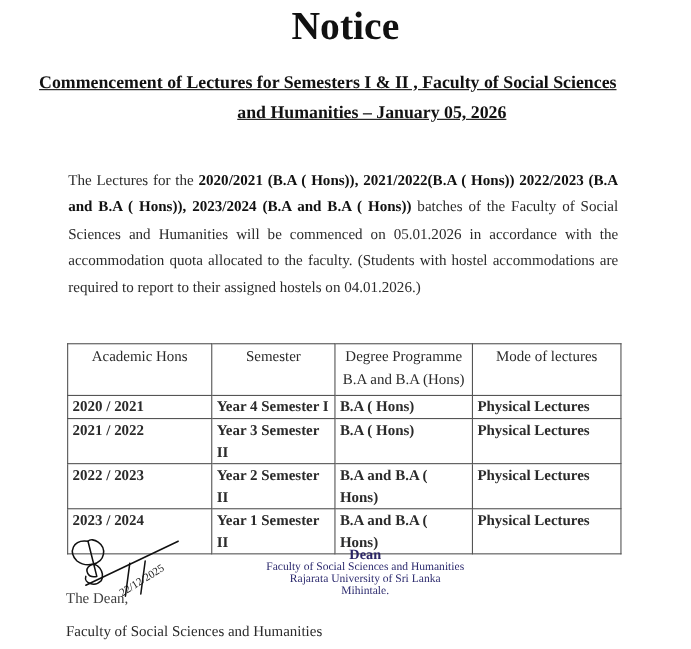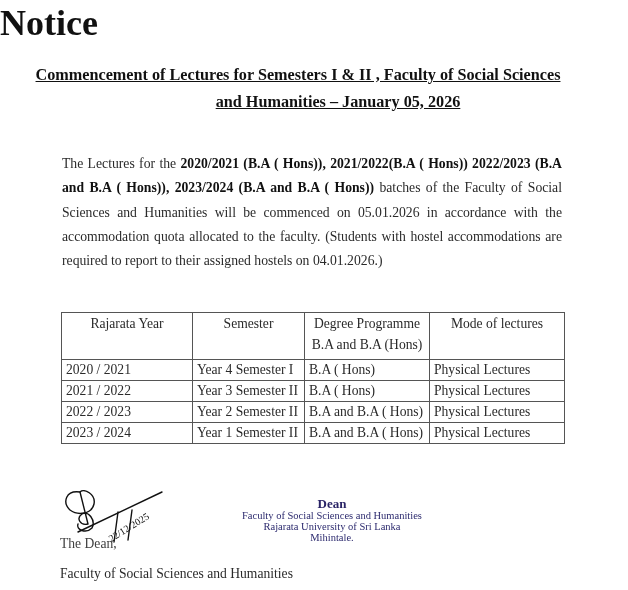--- a/index.html
+++ b/index.html
@@ -1,48 +1,48 @@
 <!DOCTYPE html>
 <html><head>
 <meta charset="utf-8">
 <style>
   html, body { margin:0; padding:0; background:#ffffff; }
   body { width:628px; height:590px; position:relative; overflow:hidden;
          font-family:"Liberation Serif", "DejaVu Serif", serif; color:#1a1a1a; }
   .abs { position:absolute; }
-  #title { left:0; width:628px; top:2px; text-align:left; font-weight:bold; font-size:36px; letter-spacing:0px; color:#111; }
+  #title { left:0; width:628px; top:2px; text-align:center; font-weight:bold; font-size:36px; letter-spacing:0px; color:#111; }
   .subtitle { left:0; width:596px; text-align:center; font-weight:bold; font-size:16.2px; text-decoration:underline; color:#111; }
   #sub1 { top:66px; }
   #sub2 { top:93px;margin-left:40px; }
   #para { left:62px; width:500px; top:152px; font-size:13.7px; line-height:24.3px; text-align:justify; color:#2a2a2a; }
   #para b { color:#111; }
   table { position:absolute; left:61px; top:312px; border-collapse:collapse; font-size:13.6px; color:#2a2a2a; }
   td { border:1px solid #555; padding:0 4px; vertical-align:top; }
   .hdr td { height:46px; text-align:center; padding-top:0px; line-height:21px; }
-  .row td { height:20px; line-height:20px; }
+  .row td { height:20px; line-height:20px;font-weight:bold; }
   .c1 { width:122px; } .c2 { width:103px; } .c3 { width:116px; } .c4 { width:126px; }
   #sig { left:58px; top:484px; width:110px; height:60px; }
   #dean-label { left:60px; top:536px; font-size:13.6px; color:#404040; }
   #faculty-sig { left:60px; top:566px; font-size:13.6px; color:#2a2a2a; }
   #stamp { left:232px; top:497px; width:200px; text-align:center; color:#2c2a6e; font-size:10.5px; line-height:11px; }
   #stamp .st-title { font-weight:bold; font-size:13px; line-height:13px; color:#2a2466; }
 </style>
 </head>
 <body>
 
 <div id="title" class="abs">Notice</div>
 <div id="sub1" class="abs subtitle">Commencement of Lectures for Semesters I &amp; II , Faculty of Social Sciences</div>
 <div id="sub2" class="abs subtitle">and Humanities – January 05, 2026</div>
 
 <div id="para" class="abs"><span>The Lectures for the </span><b>2020/2021 (B.A ( Hons)), 2021/2022(B.A ( Hons)) 2022/2023 (B.A and B.A ( Hons)), 2023/2024 (B.A and B.A ( Hons))</b><span> batches of the Faculty of Social Sciences and Humanities will be commenced on 05.01.2026 in accordance with the accommodation quota allocated to the faculty. (Students with hostel accommodations are required to report to their assigned hostels on 04.01.2026.)</span></div>
 
 <table>
   <tbody>
       <tr class="hdr">
-    <td class="c1">Rajarata Year</td>
+    <td class="c1">Academic Hons</td>
     <td class="c2">Semester</td>
     <td class="c3">
           <div>Degree Programme</div>
           <div>B.A and B.A (Hons)</div>
         </td>
     <td class="c4">Mode of lectures</td>
   </tr>
   <tr class="row">
     <td>2020 / 2021</td>
     <td>Year 4 Semester I</td>

